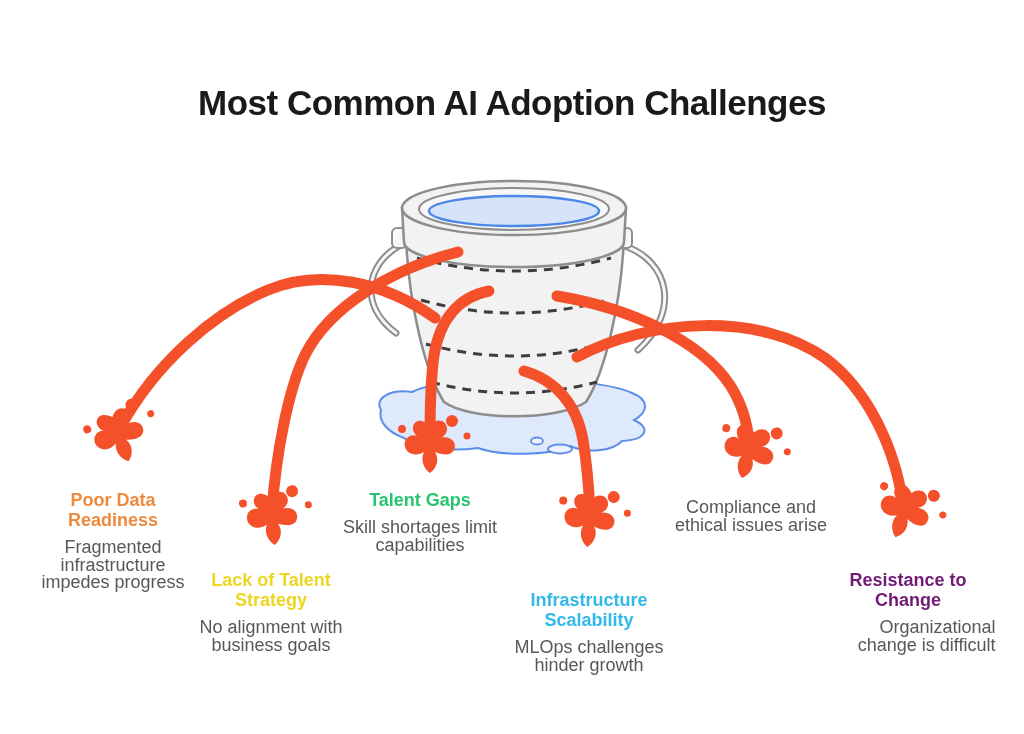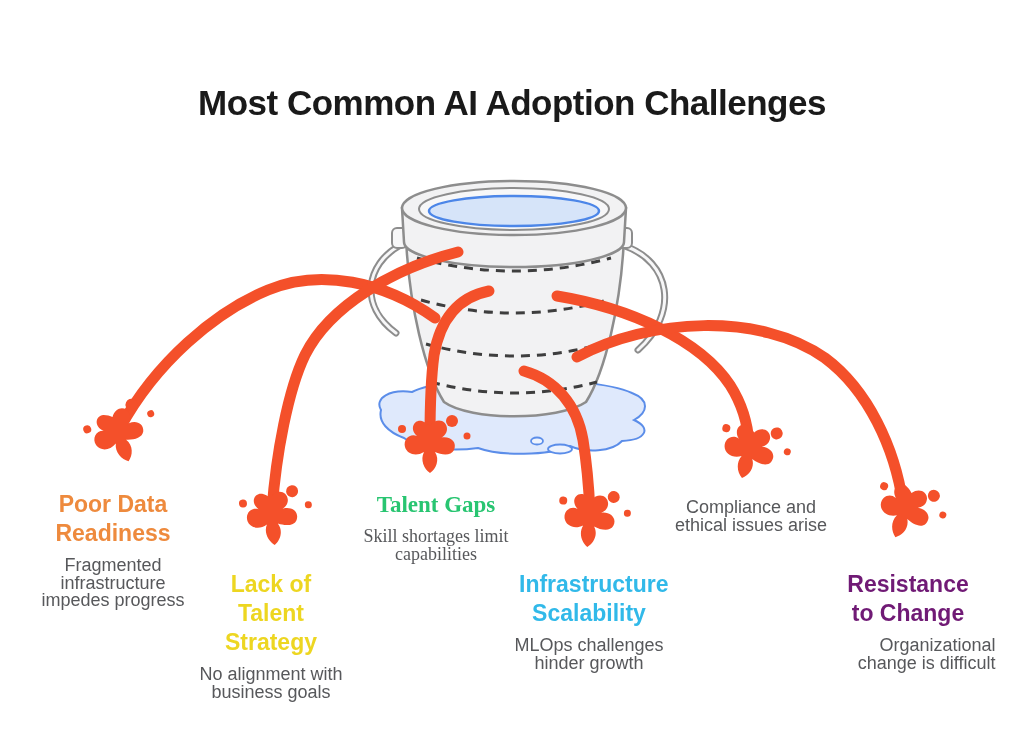--- a/index.html
+++ b/index.html
@@ -19,29 +19,29 @@
   .puddle{fill:var(--puddle_fill);stroke:var(--puddle_stroke);stroke-width:2;}
   .bubble{fill:#eef3fd;stroke:var(--puddle_stroke);stroke-width:1.8;}
   .dash-line{fill:none;stroke:var(--dash);stroke-width:3;stroke-dasharray:9 7;}
   .wire-outer{fill:none;stroke:var(--bucket_stroke);stroke-width:7;stroke-linecap:round;}
   .wire-inner{fill:none;stroke:#f7f7f8;stroke-width:3;stroke-linecap:round;}
   .arrow{fill:none;stroke:var(--accent);stroke-width:11;stroke-linecap:round;}
   .splat{fill:var(--accent);}
 
   .challenge-card{position:absolute;width:180px;text-align:center;}
   .challenge-title{
-    margin:0 auto;font-size:23px;line-height:29px;font-weight:bold;
+    margin:0 auto;font-size:18px;line-height:20px;font-weight:bold;
   }
   .challenge-desc{
     margin:9px auto 0 auto;font-size:18px;line-height:17.5px;color:var(--desc_color);
   }
   #card-0{left:23px;top:490px;}  #card-0 .challenge-title{max-width:120px;} #card-0 .challenge-desc{max-width:145px;}
   #card-1{left:181px;top:570px;} #card-1 .challenge-title{max-width:130px;} #card-1 .challenge-desc{max-width:160px;}
-  #card-2{left:346px;top:490px;font-family:Liberation Serif, serif;} #card-2 .challenge-title{max-width:160px;} #card-2 .challenge-desc{max-width:155px;}
-  #card-3{left:499px;top:570px;text-align:center;} #card-3 .challenge-title{max-width:140px;} #card-3 .challenge-desc{max-width:155px;}
+  #card-2{left:330px;top:490px;} #card-2 .challenge-title{max-width:160px;} #card-2 .challenge-desc{max-width:155px;}
+  #card-3{left:499px;top:590px;text-align:center;} #card-3 .challenge-title{max-width:140px;} #card-3 .challenge-desc{max-width:155px;}
   #card-4{left:661px;top:490px;} #card-4 .challenge-title{max-width:120px;} #card-4 .challenge-desc{max-width:170px;}
   #card-5{left:818px;top:570px;} #card-5 .challenge-title{max-width:140px;} #card-5 .challenge-desc{max-width:175px;text-align:right;}
 </style>
 </head>
 <body>
 
 <div id="stage">
 
   <h1 id="main-title">Most Common AI Adoption Challenges</h1>
 

